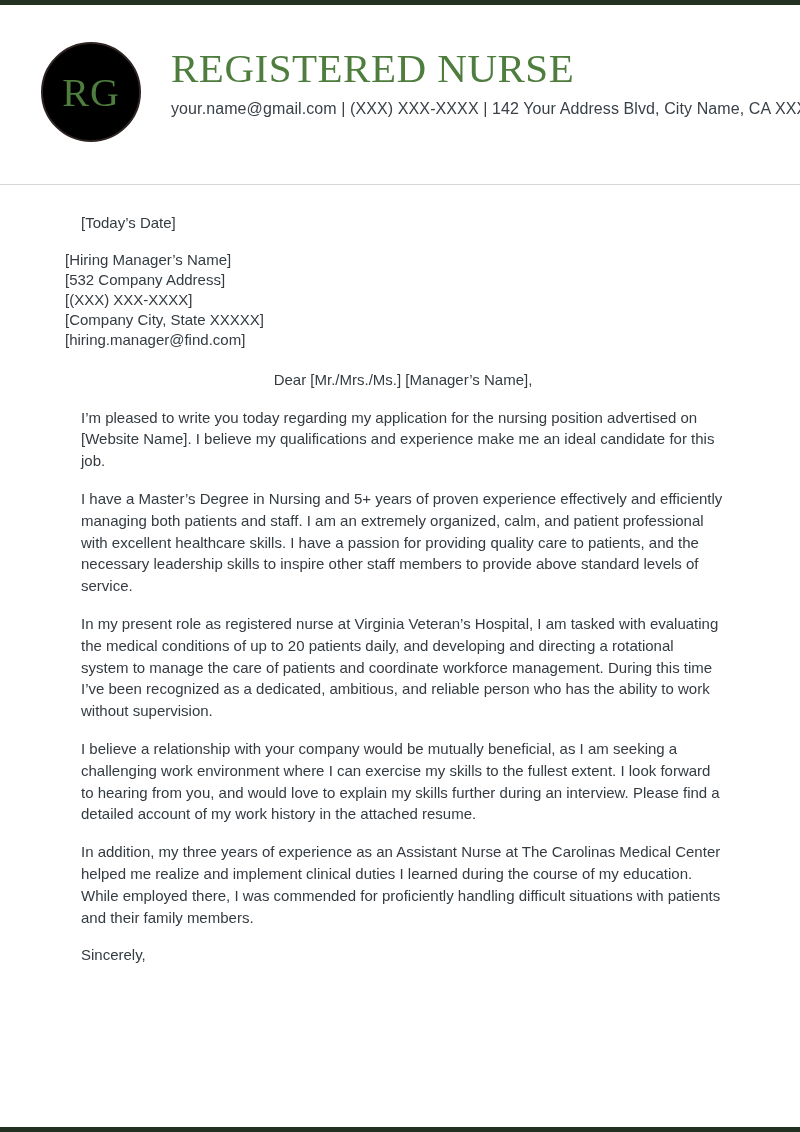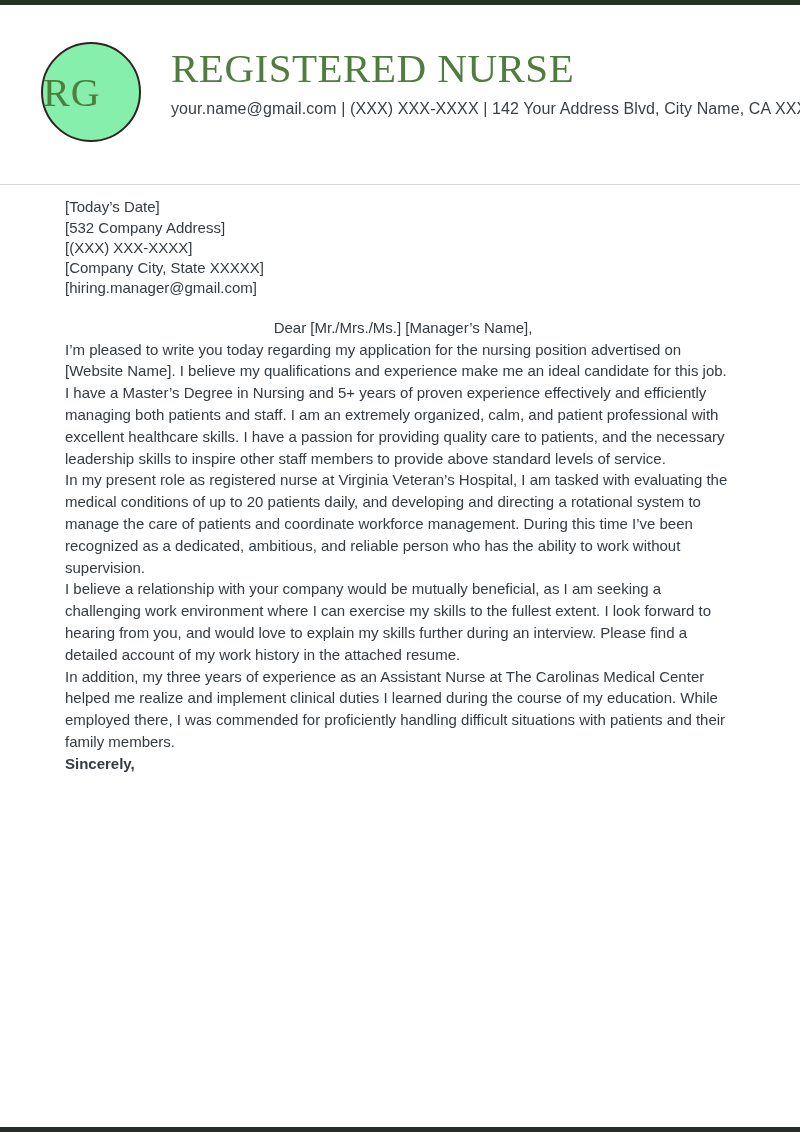--- a/index.html
+++ b/index.html
@@ -32,26 +32,27 @@
     display: flex;
     align-items: flex-start;
   }
   .monogram {
     width: 96px;
     height: 96px;
     border: 2px solid #2e2522;
     border-radius: 50%;
     display: flex;
     align-items: center;
+    justify-content: center;
     font-family: "Liberation Serif", serif;
     font-size: 40px;
     color: #4e7d3e;
     letter-spacing: 1px;
     flex: 0 0 auto;
-    background: #86efac;
+    background: #000000;
   }
   .header-text { margin-left: 30px; padding-top: 5px; }
   .page-title {
     margin: 0;
     font-family: "Liberation Serif", serif;
     font-weight: 400;
     font-size: 41px;
     line-height: 1.05;
     color: #4e7d3e;
     letter-spacing: 0.5px;
@@ -78,26 +79,26 @@
   .letter {
     position: absolute;
     top: 184px;
     left: 65px;
     width: 676px;
     padding-top: 12px;
     font-size: 15px;
     line-height: 21.8px;
     color: #343b41;
   }
-  .letter p { margin: 0; }
+  .letter p { margin: 16px; }
   .date-line { margin: 0 0 17px 0; }
   .recipient-block { line-height: 20px; margin: 0 0 19px 0; }
   .salutation { margin: 0 0 16px 0; text-align: center; }
   .para { margin: 0 0 28px 0; }
-  .closing { margin: 0 0 29px 0; font-weight: bold; }
+  .closing { margin: 0 0 29px 0; }
   .signature { margin: 0; }
 </style>
 </head>
 <body>
 
 <div class="accent-bar top"></div>
 
 <header class="letterhead">
   <div class="monogram">
     <span>RG</span>
@@ -107,24 +108,25 @@
     <div class="contact-line">your.name@gmail.com | (XXX) XXX-XXXX | 142 Your Address Blvd, City Name, CA XXXXX</div>
   </div>
 </header>
 
 <div class="divider"></div>
 
 <main class="letter">
   <p class="date-line">[Today’s Date]</p>
 
   <div class="recipient-block">
+    <div>[Hiring Manager’s Name]</div>
     <div>[532 Company Address]</div>
     <div>[(XXX) XXX-XXXX]</div>
     <div>[Company City, State XXXXX]</div>
-    <div>[hiring.manager@gmail.com]</div>
+    <div>[hiring.manager@find.com]</div>
   </div>
 
   <p class="salutation">Dear [Mr./Mrs./Ms.] [Manager’s Name],</p>
 
   <p class="para">I’m pleased to write you today regarding my application for the nursing position advertised on [Website Name]. I believe my qualifications and experience make me an ideal candidate for this job.</p>
   <p class="para">I have a Master’s Degree in Nursing and 5+ years of proven experience effectively and efficiently managing both patients and staff. I am an extremely organized, calm, and patient professional with excellent healthcare skills. I have a passion for providing quality care to patients, and the necessary leadership skills to inspire other staff members to provide above standard levels of service.</p>
   <p class="para">In my present role as registered nurse at Virginia Veteran’s Hospital, I am tasked with evaluating the medical conditions of up to 20 patients daily, and developing and directing a rotational system to manage the care of patients and coordinate workforce management. During this time I’ve been recognized as a dedicated, ambitious, and reliable person who has the ability to work without supervision.</p>
   <p class="para">I believe a relationship with your company would be mutually beneficial, as I am seeking a challenging work environment where I can exercise my skills to the fullest extent. I look forward to hearing from you, and would love to explain my skills further during an interview. Please find a detailed account of my work history in the attached resume.</p>
   <p class="para">In addition, my three years of experience as an Assistant Nurse at The Carolinas Medical Center helped me realize and implement clinical duties I learned during the course of my education. While employed there, I was commended for proficiently handling difficult situations with patients and their family members.</p>
 

